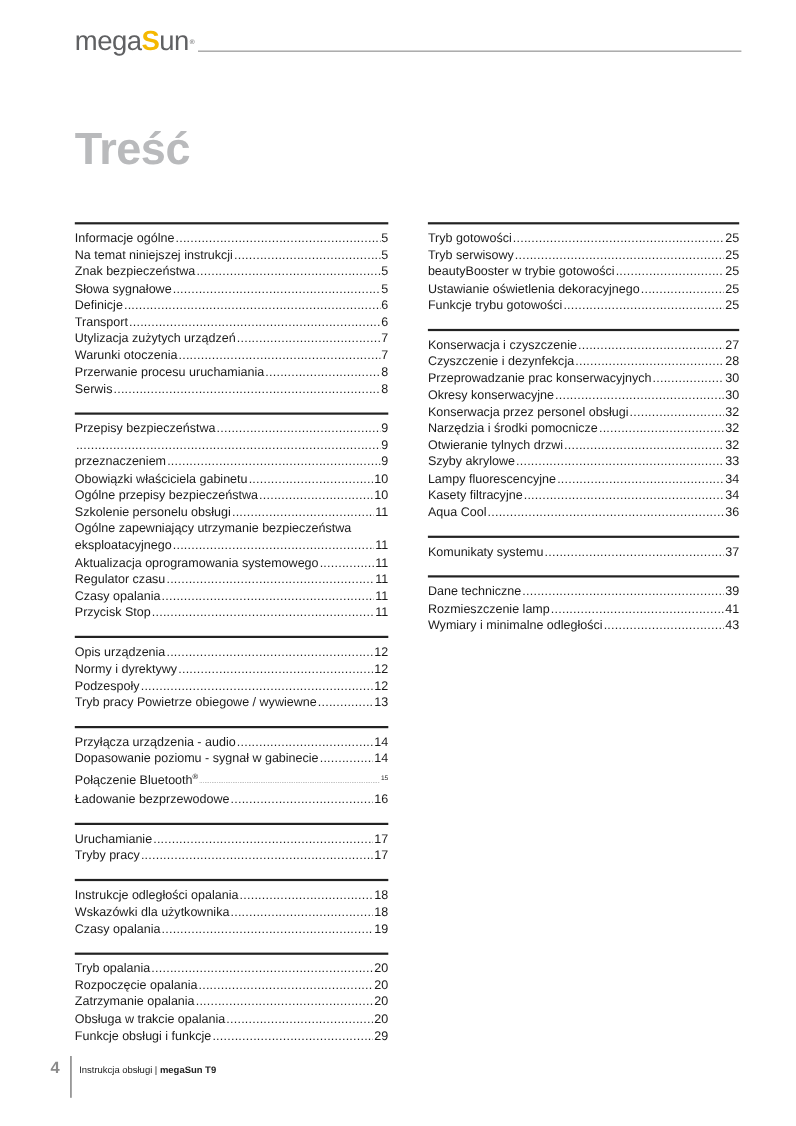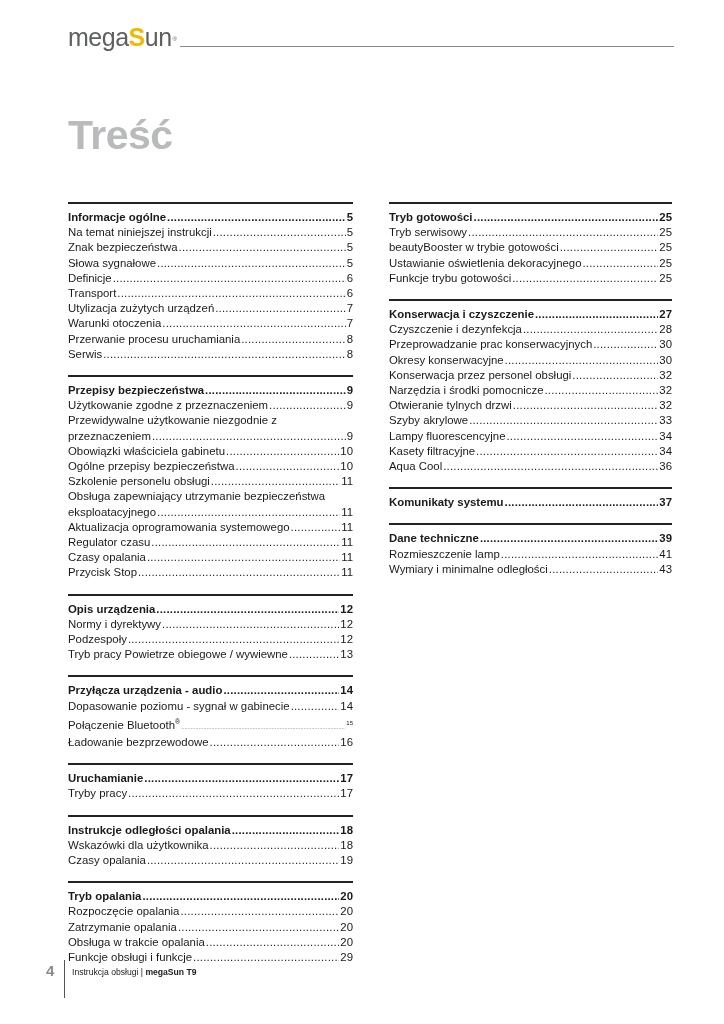--- a/index.html
+++ b/index.html
@@ -17,21 +17,21 @@
     .col { position: absolute; top: 202px; width: 285px; }
     .col.left { left: 68px; }
     .col.right { left: 389px; width: 283px; }
 
     .section { border-top: 2px solid #222; padding-top: 6px; margin-bottom: 13px; }
     .entry { display: flex; align-items: baseline; font-size: 11.4px; line-height: 15.2px; color: #1a1a1a; white-space: nowrap; }
     .entry .t { flex: 0 0 auto; }
     .entry .dots { flex: 1 1 auto; overflow: hidden; margin: 0 1px; }
     .entry .dots::after { content: "................................................................................................................................................................................................"; letter-spacing: 0.2px; }
     .entry .p { flex: 0 0 auto; }
-    .entry.head { font-weight: bold; align-items: flex-end; }
+    .entry.head { font-weight: normal; align-items: flex-end; }
     .entry.small-dots .dots::after { font-size: 5px; }
     .entry.small-dots .p { font-size: 6px; align-self: flex-start; margin-top: 2px; }
     .entry sup { font-size: 7px; }
     .line-only { font-size: 11.4px; line-height: 15.2px; }
 
     .footer-num { position: absolute; left: 46px; top: 962px; font-size: 15px; font-weight: bold; color: #8b8b8b; }
     .footer-bar { position: absolute; left: 64px; top: 960px; width: 1px; height: 38px; background: #555; }
     .footer-text { position: absolute; left: 72px; top: 967px; font-size: 8.6px; color: #222; }
     .footer-text b { font-weight: bold; text-align: right; }
   </style>
@@ -98,46 +98,44 @@
         <span class="p">8</span>
       </div>
     </div>
     <div class="section">
       <div class="entry head">
         <span class="t"><span>Przepisy bezpieczeństwa</span></span>
         <span class="dots"></span>
         <span class="p">9</span>
       </div>
       <div class="entry">
-        <span class="t"><span>Użytkowanie zgodne z przeznaczeniem</span></span>
         <span class="dots"></span>
         <span class="p">9</span>
       </div>
-      <div class="line-only">Przewidywalne użytkowanie niezgodnie z</div>
       <div class="entry">
         <span class="t"><span>przeznaczeniem</span></span>
         <span class="dots"></span>
         <span class="p">9</span>
       </div>
       <div class="entry">
         <span class="t"><span>Obowiązki właściciela gabinetu</span></span>
         <span class="dots"></span>
         <span class="p">10</span>
       </div>
       <div class="entry">
         <span class="t"><span>Ogólne przepisy bezpieczeństwa</span></span>
         <span class="dots"></span>
         <span class="p">10</span>
       </div>
       <div class="entry">
         <span class="t"><span>Szkolenie personelu obsługi</span></span>
         <span class="dots"></span>
         <span class="p">11</span>
       </div>
-      <div class="line-only">Obsługa zapewniający utrzymanie bezpieczeństwa</div>
+      <div class="line-only">Ogólne zapewniający utrzymanie bezpieczeństwa</div>
       <div class="entry">
         <span class="t"><span>eksploatacyjnego</span></span>
         <span class="dots"></span>
         <span class="p">11</span>
       </div>
       <div class="entry">
         <span class="t"><span>Aktualizacja oprogramowania systemowego</span></span>
         <span class="dots"></span>
         <span class="p">11</span>
       </div>

